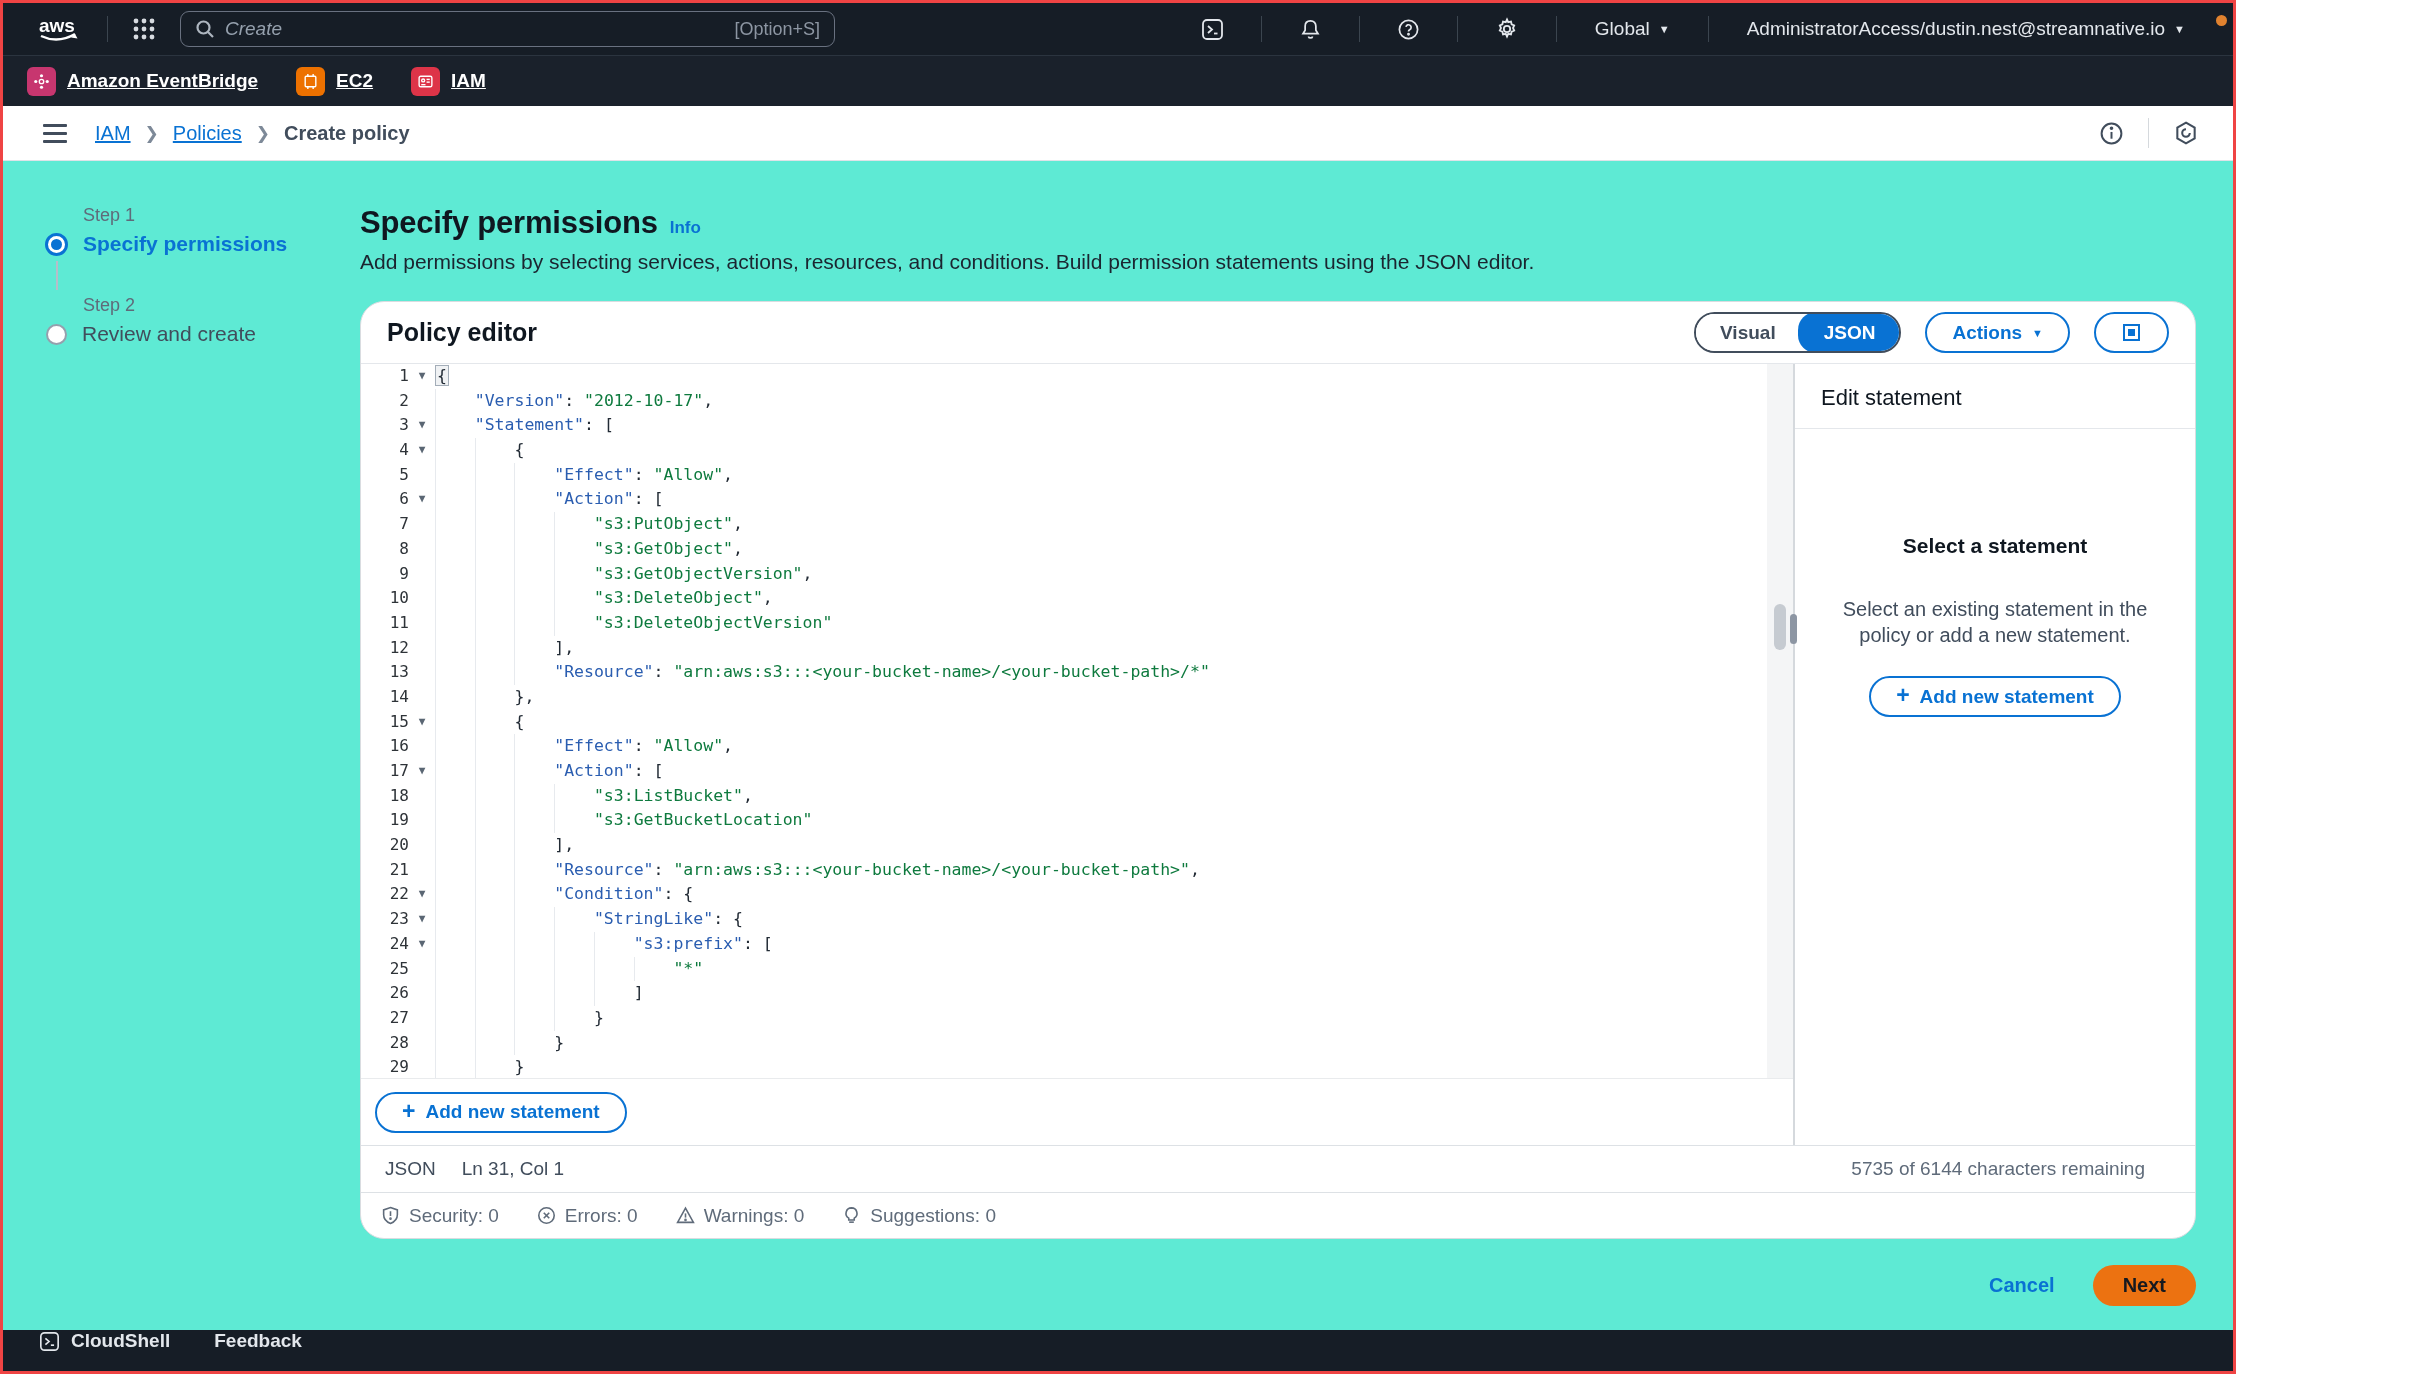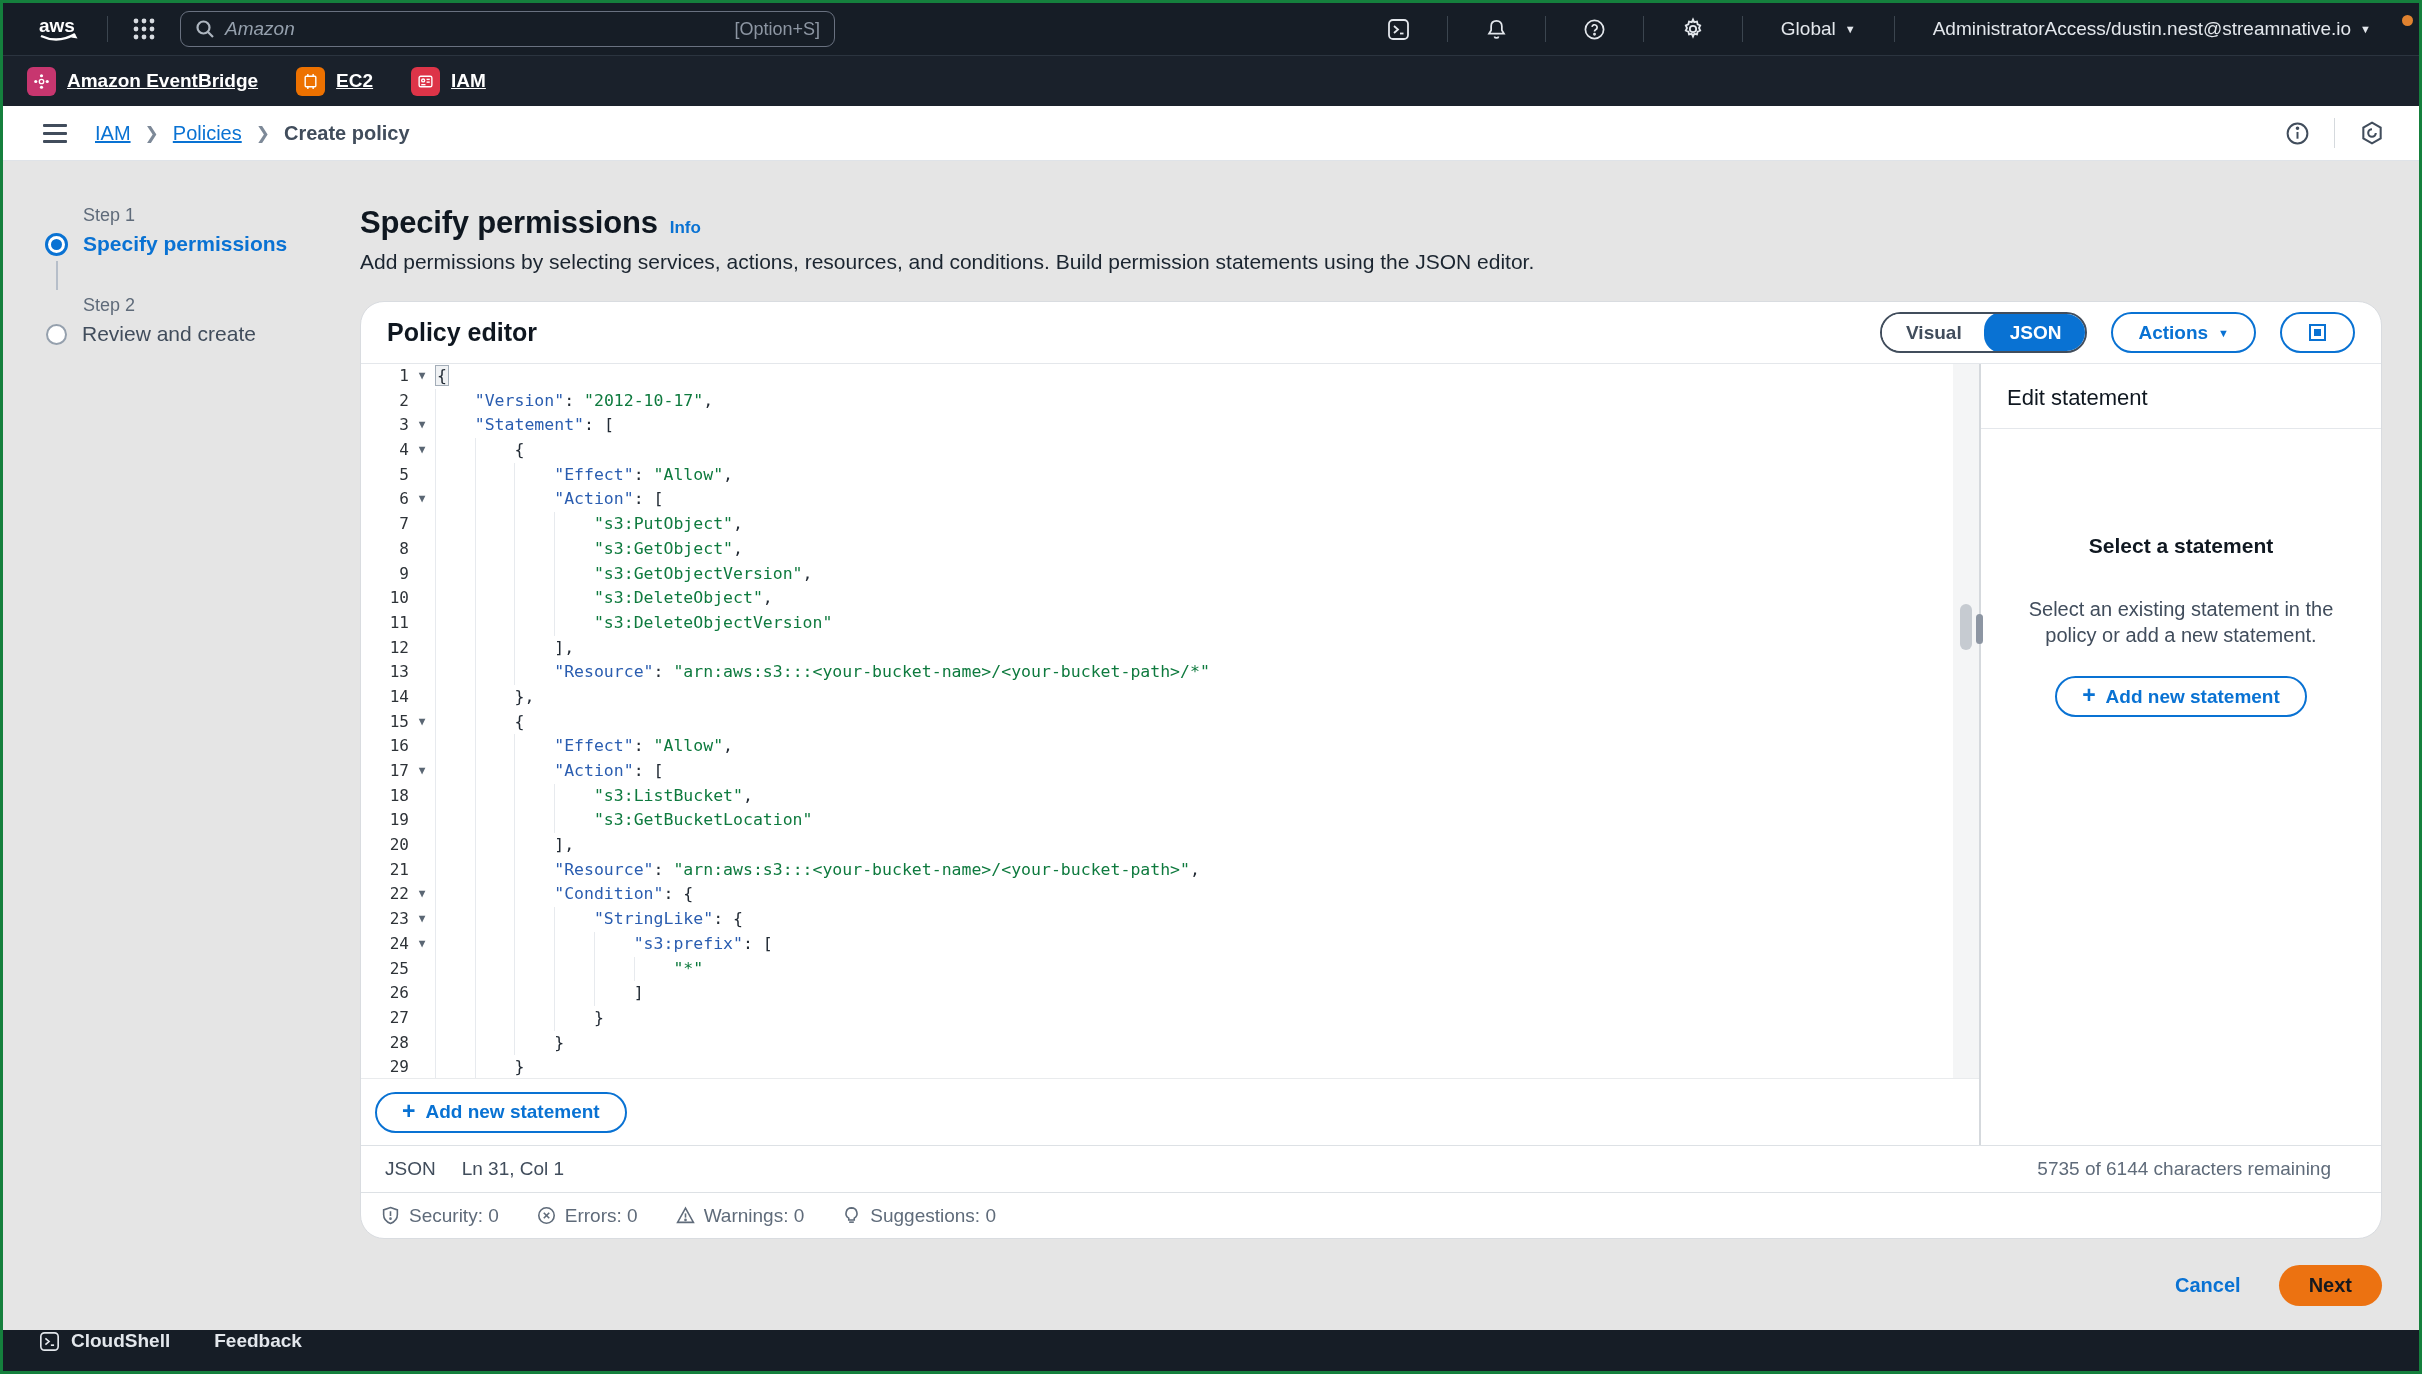--- a/index.html
+++ b/index.html
@@ -1,17 +1,17 @@
 <!DOCTYPE html>
 <html><head>
 <meta charset="utf-8">
 <style>
   * { margin:0; padding:0; box-sizing:border-box; }
   html,body { width:2422px; height:1374px; background:#fff; font-family:"Liberation Sans", sans-serif; overflow:hidden; }
-  .window { width:2422px; height:1374px; border:3px solid #15803d; display:flex; flex-direction:column; background:#e5e5e5; position:relative; }
+  .window { width:2236px; height:1374px; border:3px solid #ef4444; display:flex; flex-direction:column; background:#5eead4; position:relative; }
 
   
   .topbar { height:52px; background:#161d26; display:flex; align-items:center; justify-content:space-between; padding:0 26px 0 34px; flex:0 0 auto; position:relative; }
   .tb-left { display:flex; align-items:center; height:100%; }
   .aws-logo { margin-right:22px; display:flex; align-items:center; cursor:pointer; }
   .tb-sep { width:1px; height:26px; background:#3b454f; margin:0 18px 0 0; }
   .apps-btn { margin:0 24px 0 6px; cursor:pointer; display:flex; align-items:center; }
   .searchbox { width:655px; height:36px; border:1px solid #697180; border-radius:9px; display:flex; align-items:center; padding:0 14px; gap:10px; color:#95a0ad; }
   .searchbox .ph { font-style:italic; font-size:19px; flex:1; }
   .searchbox .shortcut { font-size:18px; color:#8d96a3; }
@@ -149,21 +149,21 @@
             <circle cx="20" cy="20" r="2.4"></circle>
         </svg>
       </div>
       <div class="searchbox">
         <span>
           <svg width="20" height="20" viewBox="0 0 20 20" fill="none" stroke="#aeb6c0" stroke-width="2.2">
             <circle cx="8.5" cy="8.5" r="6"></circle>
               <line x1="13" y1="13" x2="18" y2="18"></line>
           </svg>
         </span>
-        <span class="ph">Amazon</span>
+        <span class="ph">Create</span>
         <span class="shortcut">[Option+S]</span>
       </div>
     </div>
     <div class="tb-right">
       <div class="tb-icon">
         <svg width="23" height="23" viewBox="0 0 23 23" fill="none" stroke="#e3e7ec" stroke-width="1.8">
           <rect x="2" y="2" width="19" height="19" rx="4"></rect>
             <path d="M7 8 l4 3.5 L7 15"></path>
             <line x1="13" y1="15.5" x2="16.5" y2="15.5"></line>
         </svg>

